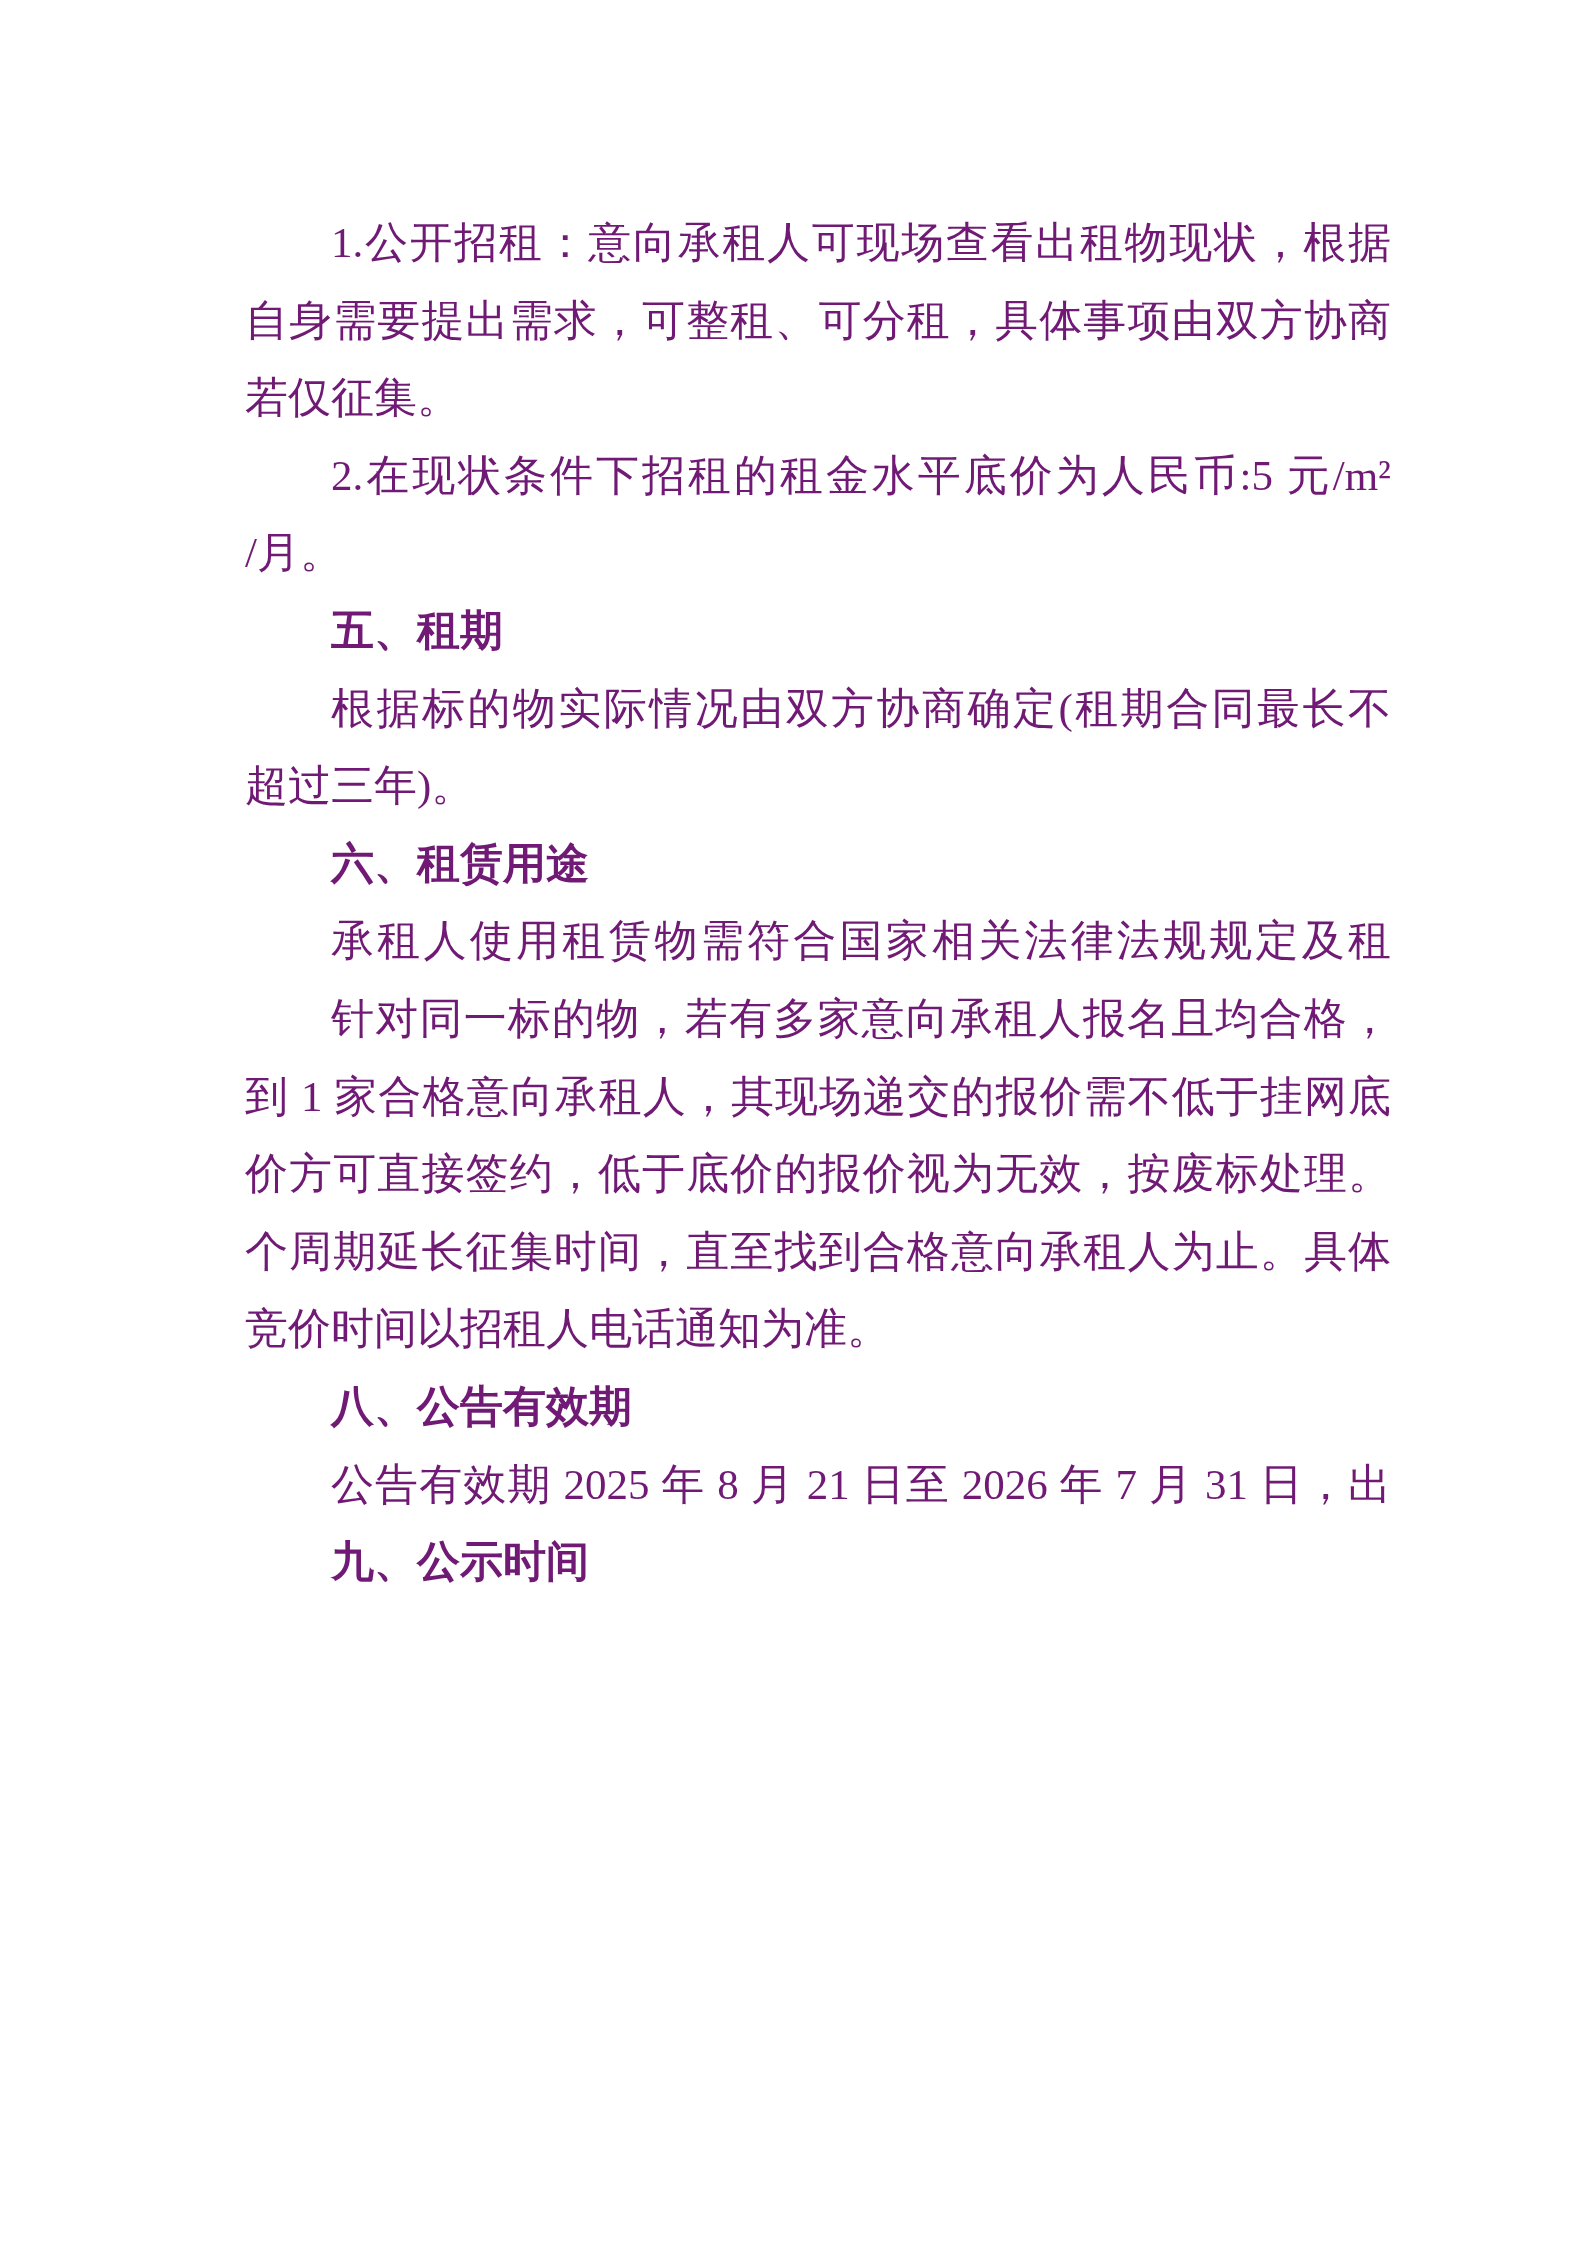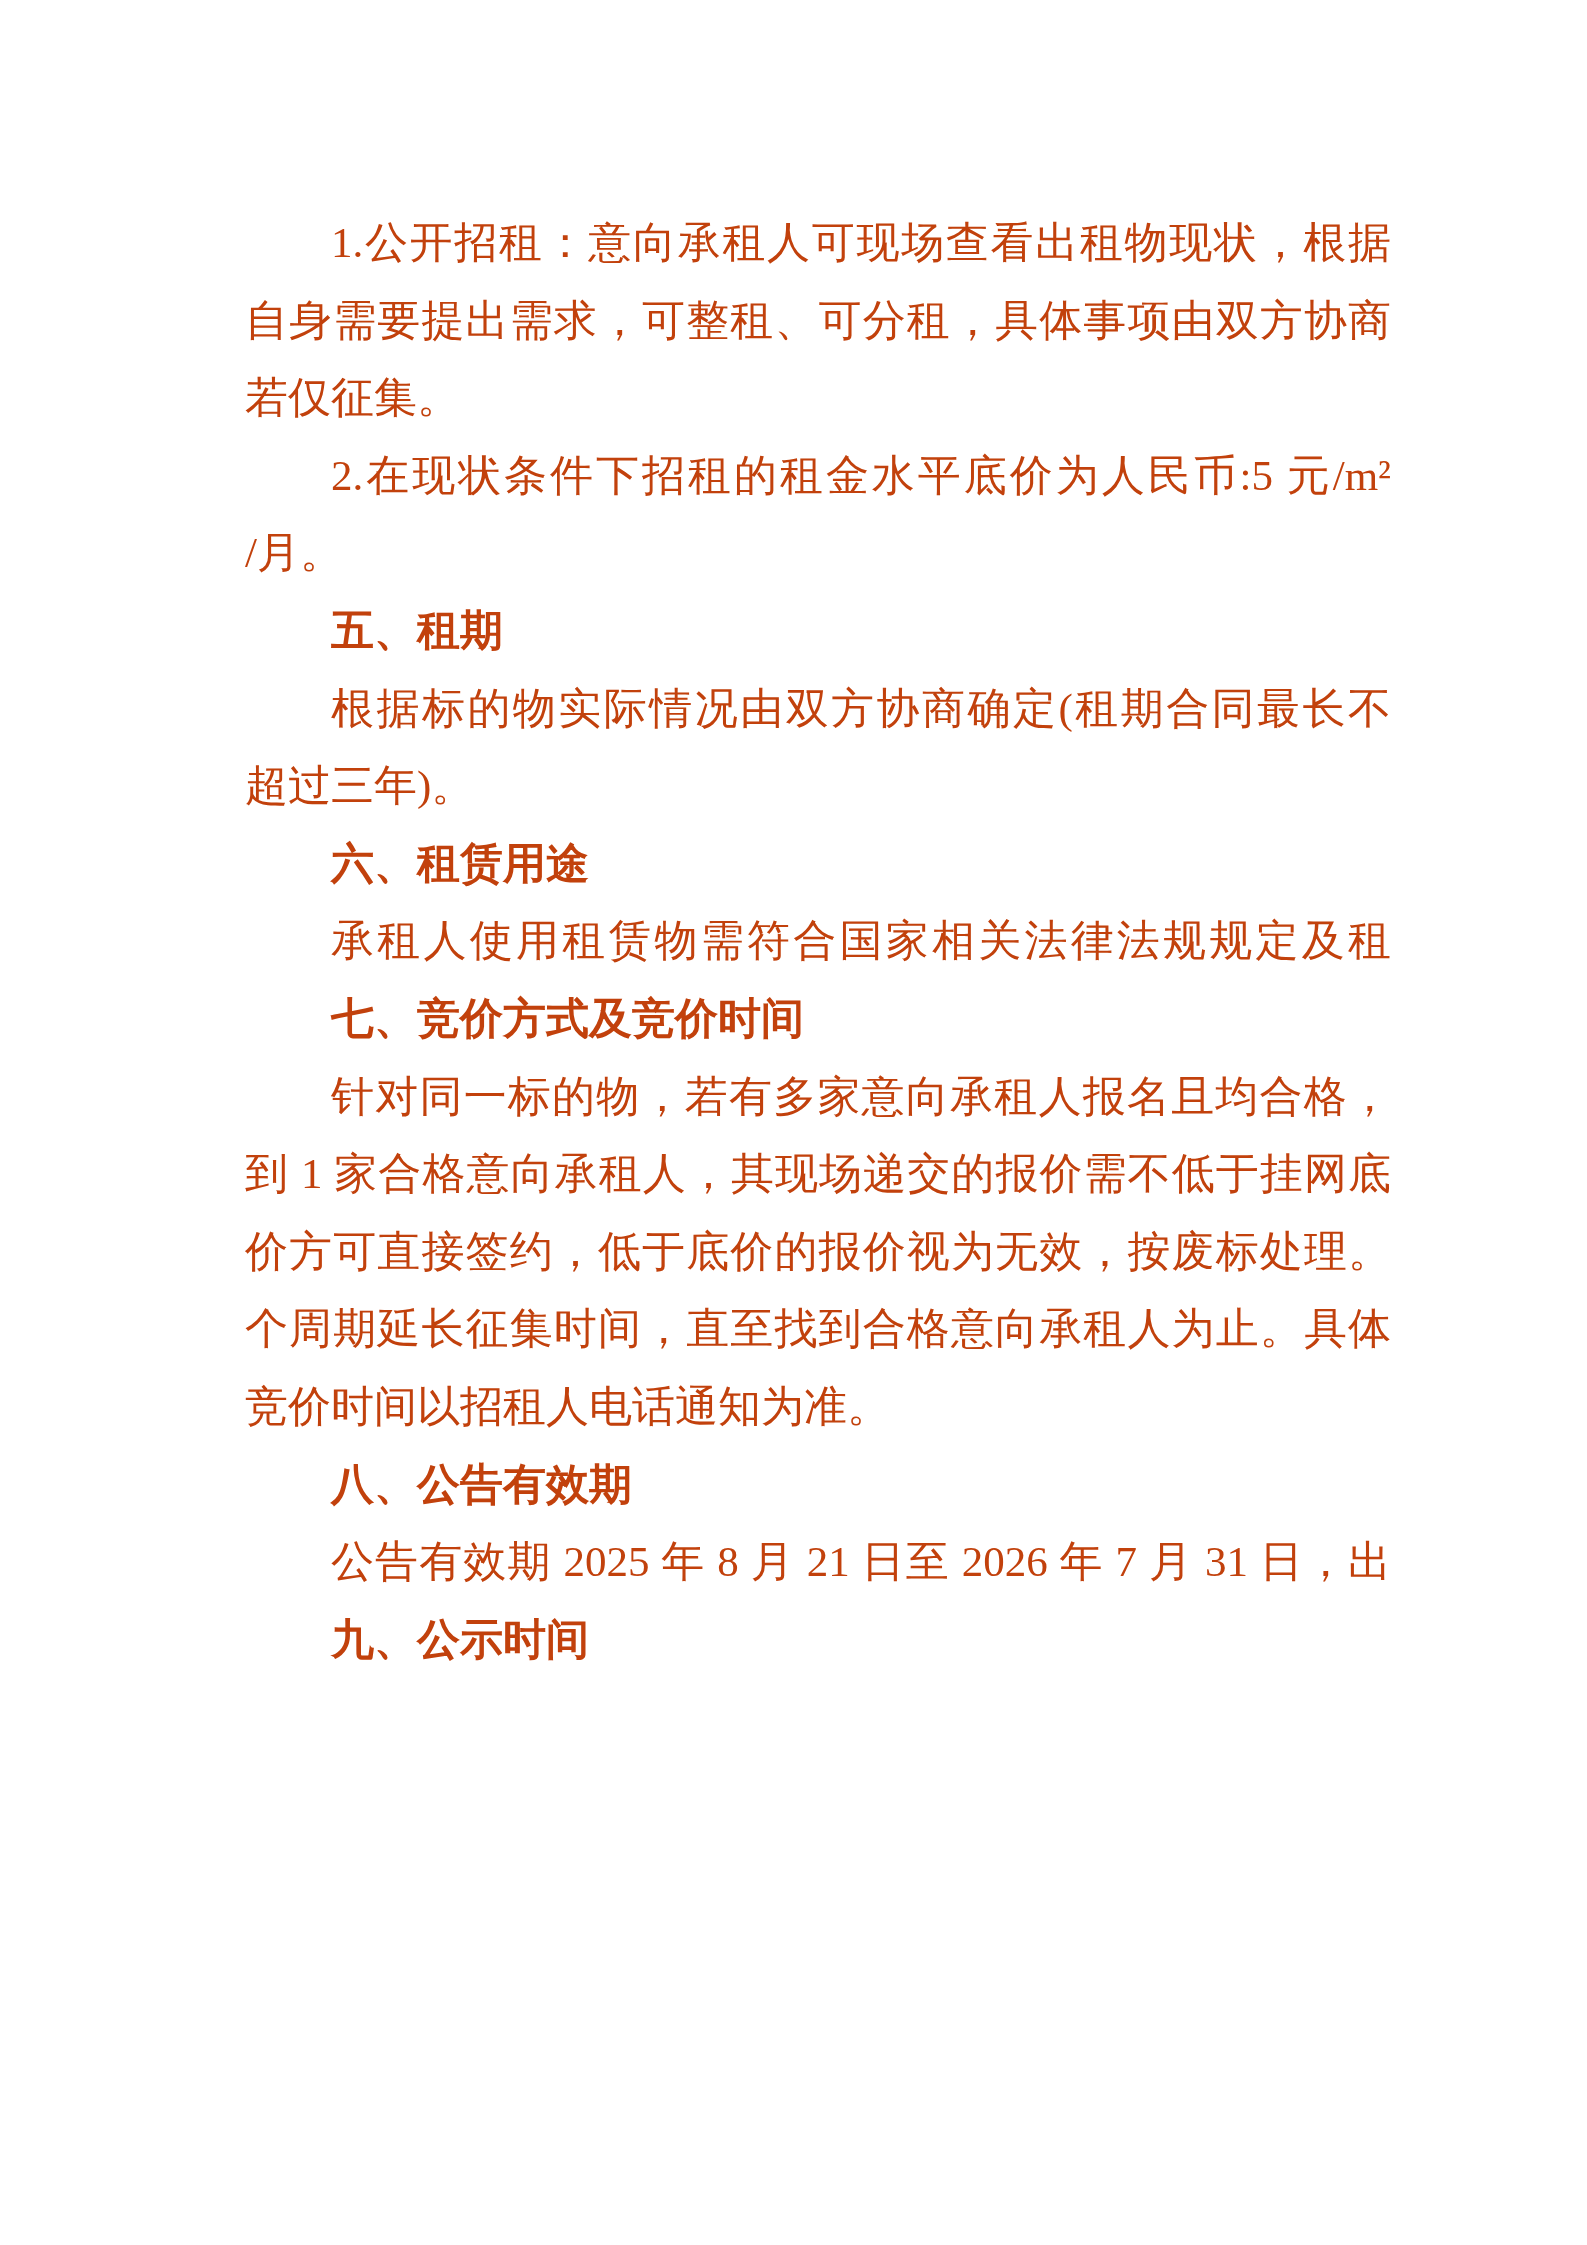--- a/index.html
+++ b/index.html
@@ -17,21 +17,21 @@
   .content {
     position: absolute;
     left: 245px;
     top: 204px;
     width: 1146px;
   }
   .line {
     height: 77.6px;
     line-height: 77.6px;
     font-size: 43px;
-    color: #c2410c;
+    color: #701a75;
     white-space: nowrap;
     overflow: visible;
   }
   .body {
     font-family: "Liberation Serif", "DejaVu Serif", serif;
     font-weight: normal;
   }
   .heading {
     font-family: "Liberation Sans", "DejaVu Sans", sans-serif;
     font-weight: bold;
@@ -57,21 +57,20 @@
     <div class="line body indent fill">2.在现状条件下招租的租金水平底价为人民币:5 元/m²</div>
     <div class="line body">/月。</div>
 
     <div class="line heading indent">五、租期</div>
     <div class="line body indent fill">根据标的物实际情况由双方协商确定(租期合同最长不</div>
     <div class="line body">超过三年)。</div>
 
     <div class="line heading indent">六、租赁用途</div>
     <div class="line body indent fill">承租人使用租赁物需符合国家相关法律法规规定及租</div>
 
-    <div class="line heading indent">七、竞价方式及竞价时间</div>
     <div class="line body indent fill">针对同一标的物，若有多家意向承租人报名且均合格，</div>
     <div class="line body fill">到 1 家合格意向承租人，其现场递交的报价需不低于挂网底</div>
     <div class="line body fill">价方可直接签约，低于底价的报价视为无效，按废标处理。</div>
     <div class="line body fill">个周期延长征集时间，直至找到合格意向承租人为止。具体</div>
     <div class="line body">竞价时间以招租人电话通知为准。</div>
 
     <div class="line heading indent">八、公告有效期</div>
     <div class="line body indent fill">公告有效期 2025 年 8 月 21 日至 2026 年 7 月 31 日，出</div>
 
     <div class="line heading indent">九、公示时间</div>

